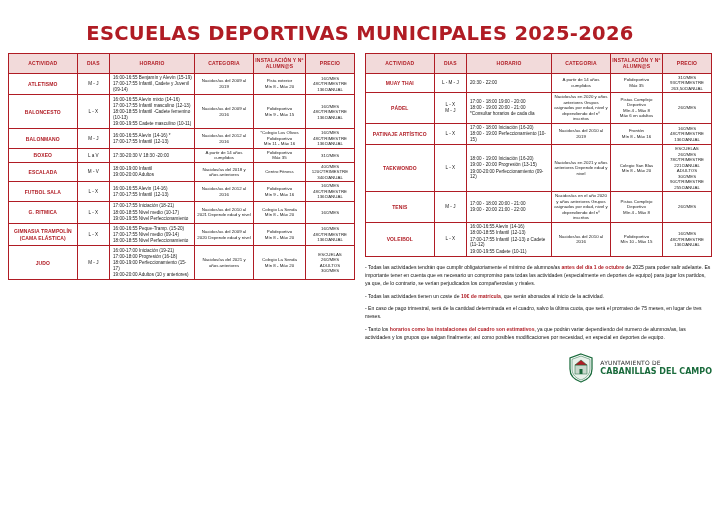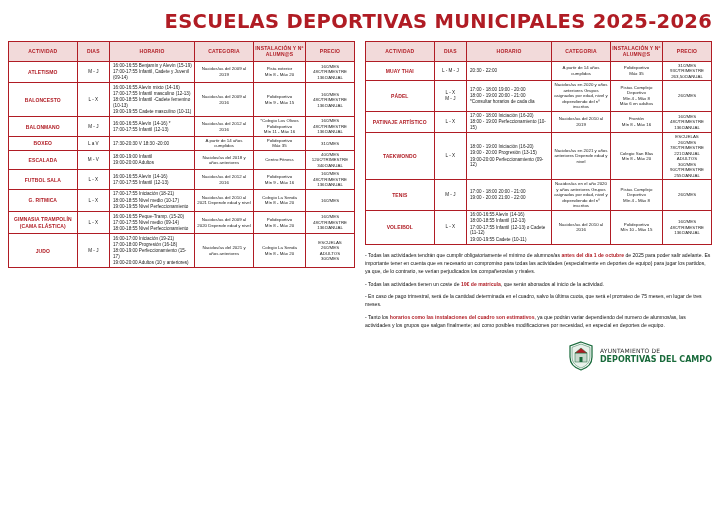--- a/index.html
+++ b/index.html
@@ -5,27 +5,27 @@
   html,body{margin:0;padding:0;}
   body{
     width:720px;height:509px;
     background:#ffffff;
     font-family:"Liberation Sans", sans-serif;
     color:#111;
     overflow:hidden;
   }
   .page{position:relative;width:720px;height:509px;box-sizing:border-box;padding:6px 8px 4px 8px;}
   .title{
-    text-align:right;
+    text-align:center;
     color:#b01c24;
     font-weight:bold;
     font-size:19.5px;
     letter-spacing:0.3px;
     font-family:"DejaVu Sans", sans-serif;
-    margin:4px 0 8px 0;
+    margin:16px 0 8px 0;
   }
   .cols{display:flex;gap:10px;align-items:flex-start;}
   .col-left{width:348px;}
   .col-right{width:348px;display:flex;flex-direction:column;}
   table{
     border-collapse:collapse;
     width:100%;
     table-layout:fixed;
     font-size:4.6px;
     line-height:1.25;
@@ -474,19 +474,19 @@
       <div class="footer">
         <svg class="crest" viewBox="0 0 52 60">
           <path d="M26 2 L48 10 L48 32 C48 46 38 54 26 58 C14 54 4 46 4 32 L4 10 Z" fill="#ffffff" stroke="#1a6b3c" stroke-width="2.5"></path>
           <path d="M26 6 L44 12.5 L44 32 C44 44 35.5 50.5 26 54 C16.5 50.5 8 44 8 32 L8 12.5 Z" fill="#e8f1ea" stroke="#1a6b3c" stroke-width="1"></path>
           <rect x="14" y="24" width="24" height="18" fill="#c8d8cc" stroke="#1a6b3c" stroke-width="1"></rect>
           <rect x="23" y="32" width="6" height="10" fill="#1a6b3c"></rect>
           <path d="M14 24 L26 14 L38 24 Z" fill="#b01c24" stroke="#1a6b3c" stroke-width="1"></path>
         </svg>
         <div class="foot-text">
           <div class="l1">AYUNTAMIENTO DE</div>
-          <div class="l2">DEPORTIVAS DEL CAMPO</div>
+          <div class="l2">CABANILLAS DEL CAMPO</div>
         </div>
       </div>
     </div>
 
   </div>
 </div>
 
 </body></html>

